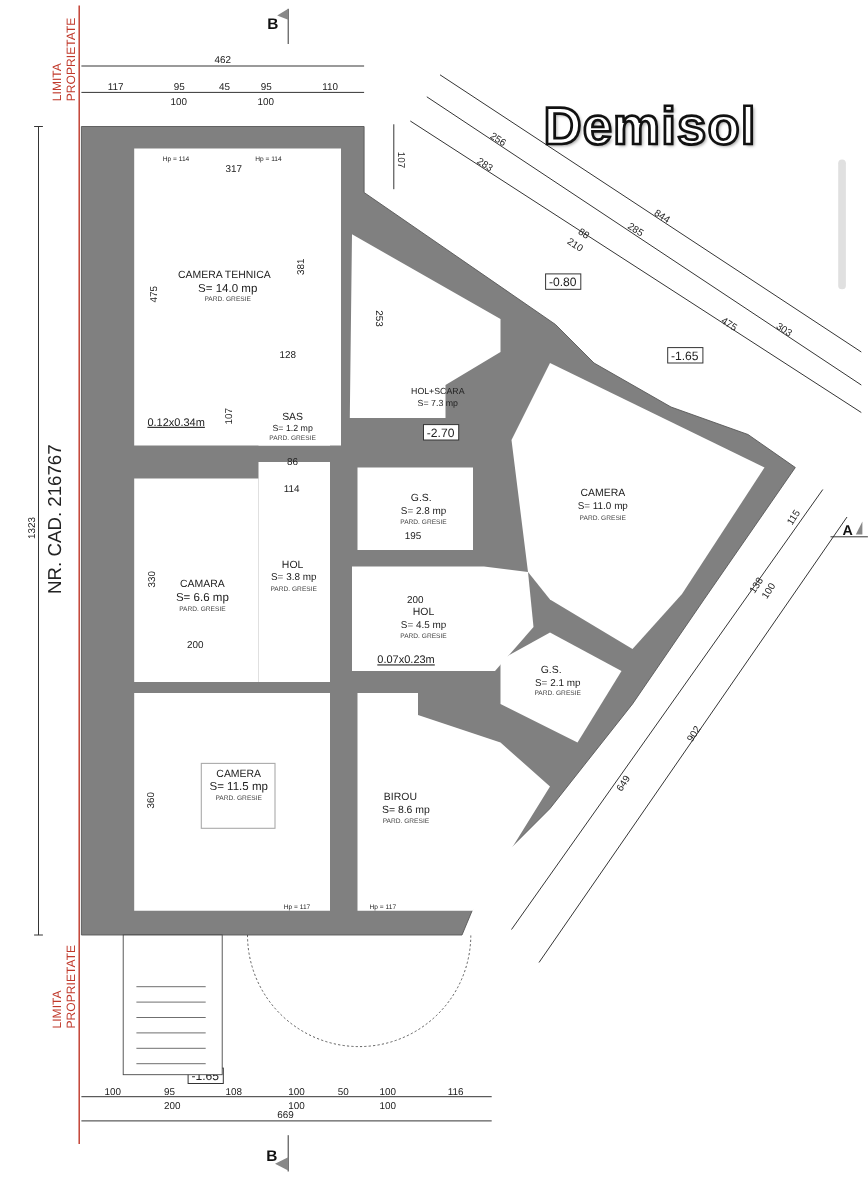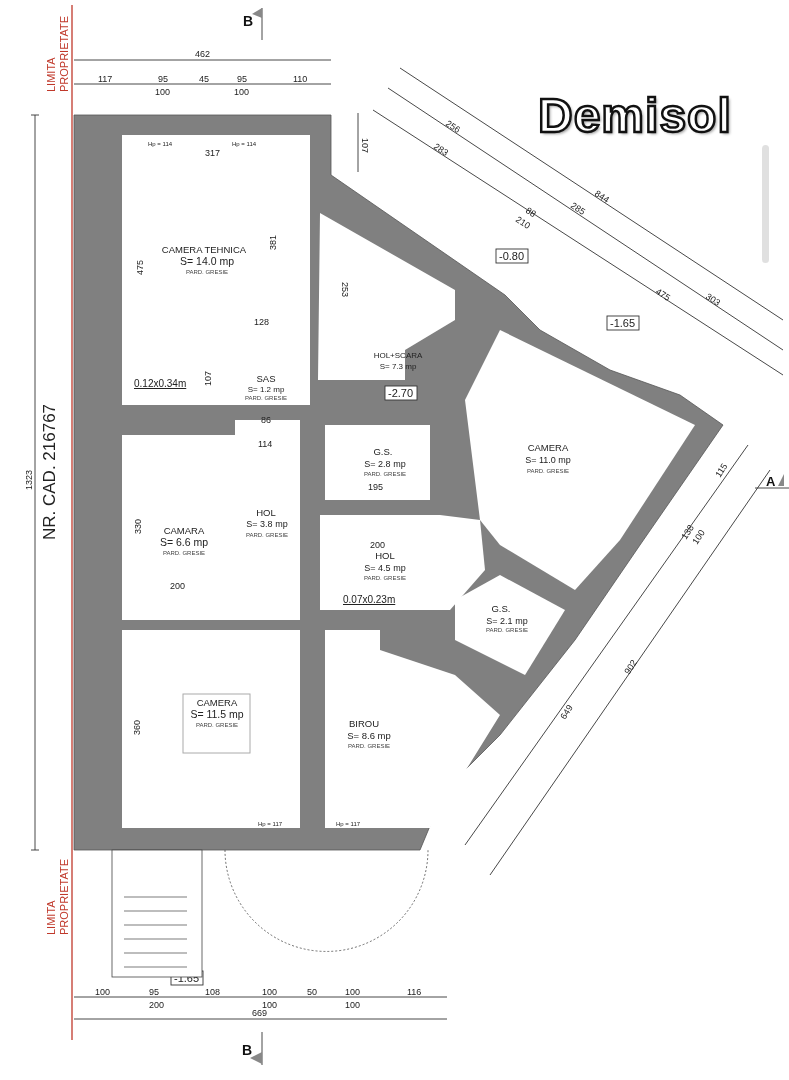--- a/index.html
+++ b/index.html
@@ -12,21 +12,21 @@
   .roomname { font-family:"Liberation Sans", sans-serif; font-size:9.5px; fill:#222; text-anchor:middle; }
   .roomarea { font-family:"Liberation Sans", sans-serif; font-size:10.5px; fill:#222; text-anchor:middle; }
   .roomfloor { font-family:"Liberation Sans", sans-serif; font-size:6px; fill:#444; text-anchor:middle; }
   .thin { stroke:#444; stroke-width:0.7; fill:none; }
   .light { stroke:#aaa; stroke-width:1; fill:none; }
   .door { stroke:#333; stroke-width:0.7; fill:none; stroke-dasharray:2 2; }
   .redline { stroke:#c0392b; stroke-width:1.3; }
   .redtxt { font-family:"Liberation Sans", sans-serif; font-size:11px; fill:#c0392b; }
   .lvlbox { fill:#fff; stroke:#333; stroke-width:0.9; }
   .lvltxt { font-family:"Liberation Sans", sans-serif; font-size:11px; fill:#222; }
-  .title { position:absolute; left:538px; top:88px; font-family:"Liberation Sans", sans-serif; font-weight:bold; font-size:48px; color:#fff;
+  .title { position:absolute; left:494px; top:88px; font-family:"Liberation Sans", sans-serif; font-weight:bold; font-size:48px; color:#fff;
            -webkit-text-stroke: 2.5px #111; text-shadow: 2px 2px 3px rgba(0,0,0,0.4); letter-spacing:1px; }
   .scrollbar { position:absolute; left:762px; top:145px; width:7px; height:118px; background:#e0e0e0; border-radius:4px; }
   .cad { position:absolute; left:40px; top:540px; transform:rotate(-90deg); transform-origin:left top; font-size:17px; color:#222; white-space:nowrap; font-family:"Liberation Sans", sans-serif; }
 </style>
 </head>
 <body>
 
 <svg width="789" height="1080" viewBox="0 0 789 1080">
 
   <line x1="72" y1="5" x2="72" y2="1040" class="redline"></line>

